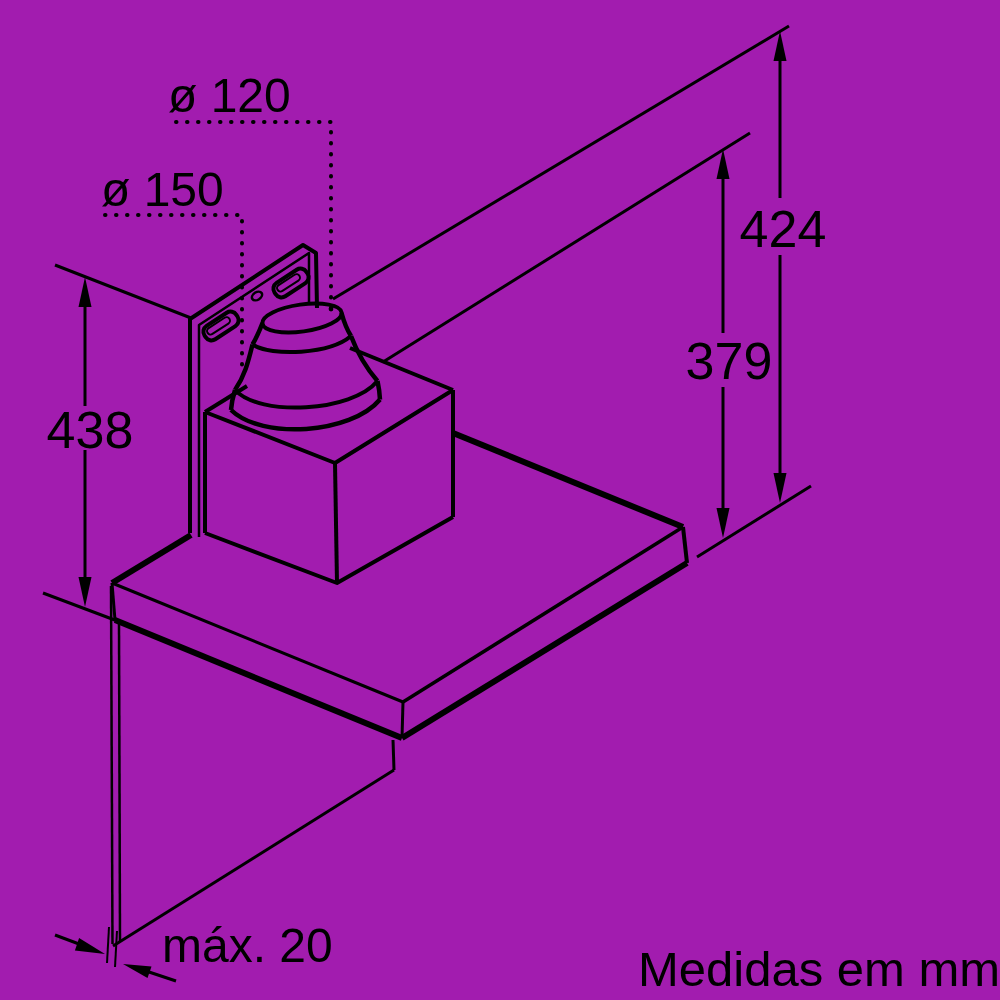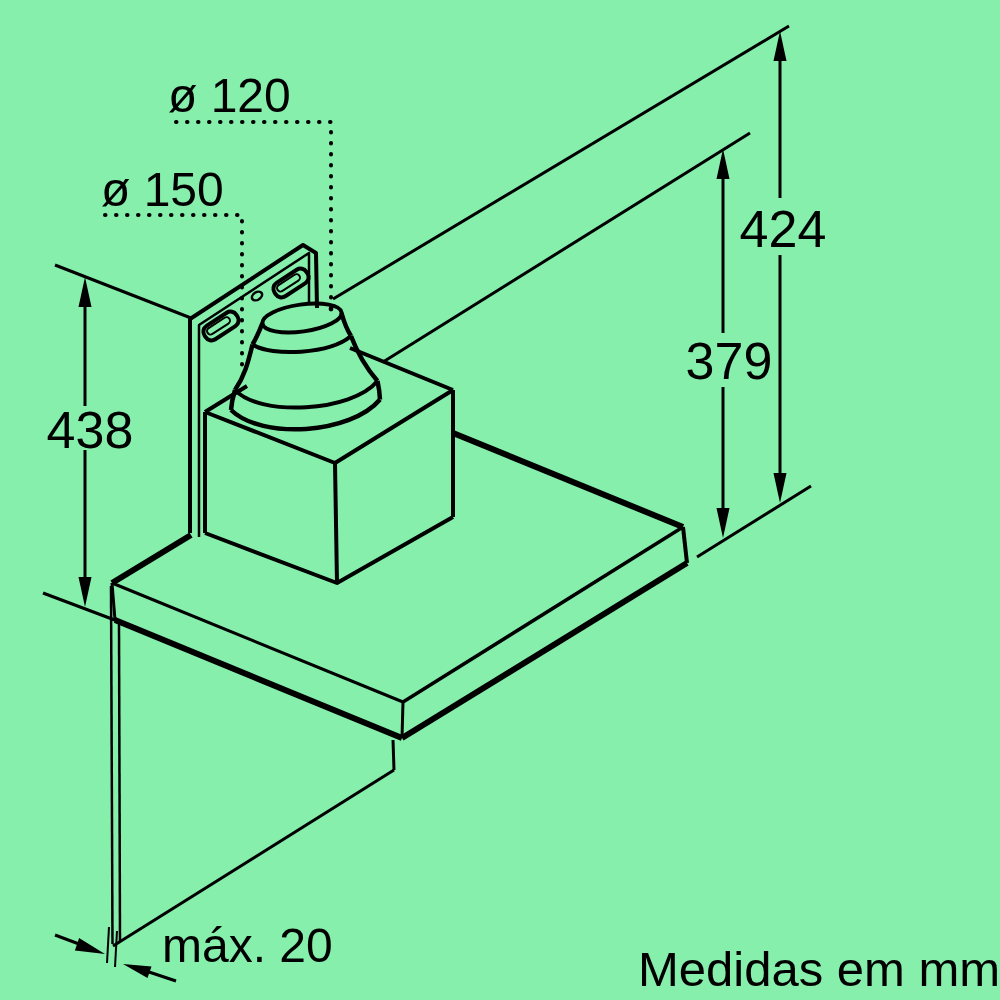--- a/index.html
+++ b/index.html
@@ -1,16 +1,16 @@
 <!DOCTYPE html>
 <html><head>
 <meta charset="utf-8">
 <style>
   html,body{margin:0;padding:0;background:#ffffff;}
-  .stage{position:relative;width:1000px;height:1000px;background:#86efac;overflow:hidden;}
+  .stage{position:relative;width:1000px;height:1000px;background:#a21caf;overflow:hidden;}
   svg{display:block;}
   .dim-text{font-family:"Liberation Sans","DejaVu Sans",sans-serif;fill:#000;}
   .num{font-size:52px;}
   .dia{font-size:48px;}
   .note{font-size:49px;}
   .small{font-size:48px;}
   path,line,ellipse,rect,polyline{vector-effect:none;}
 </style>
 </head>
 <body>

